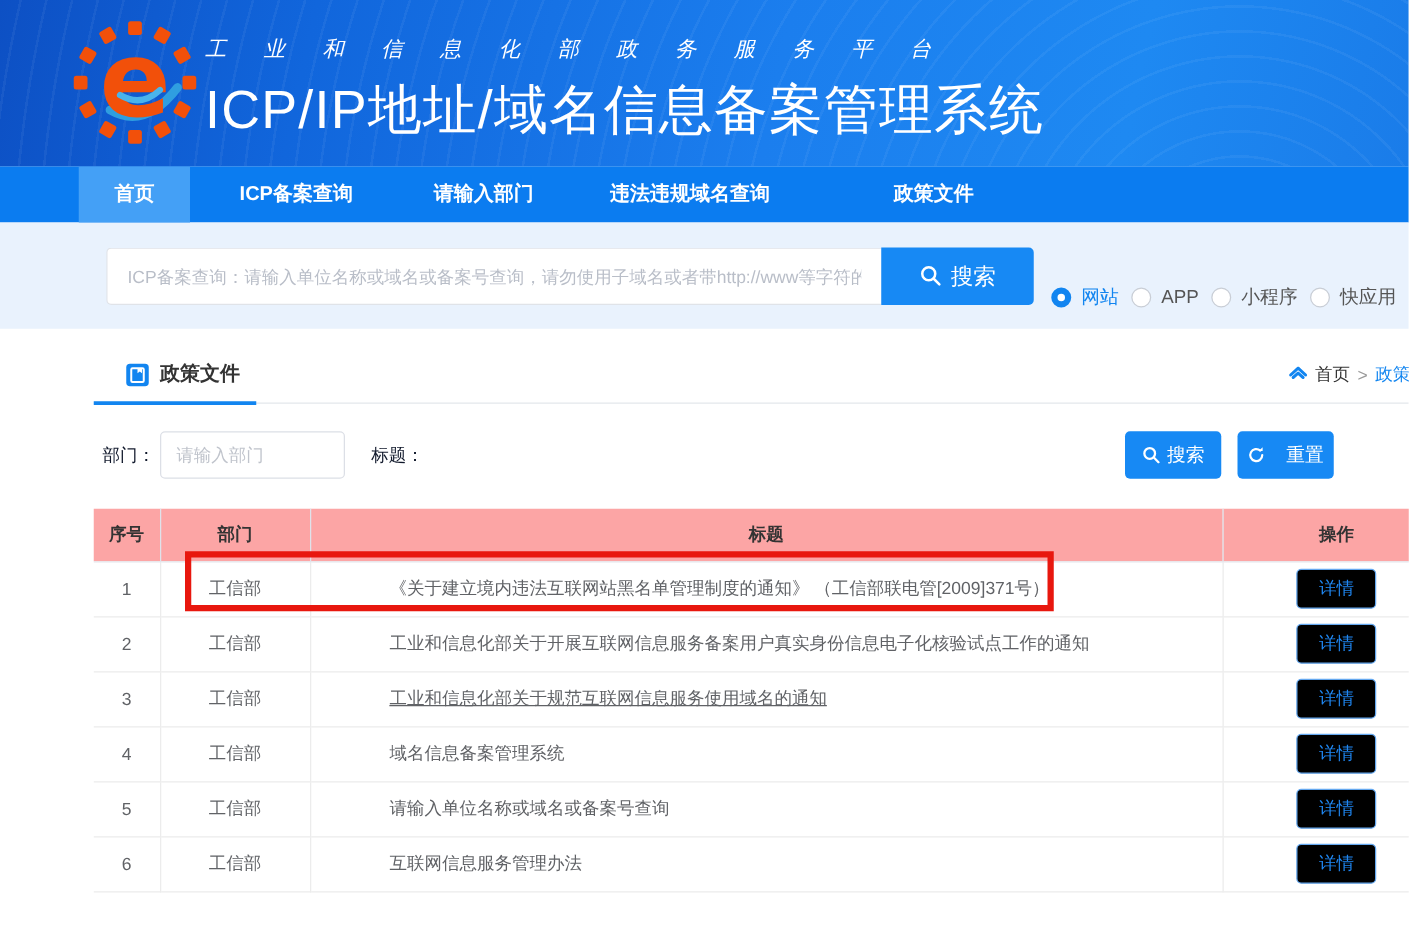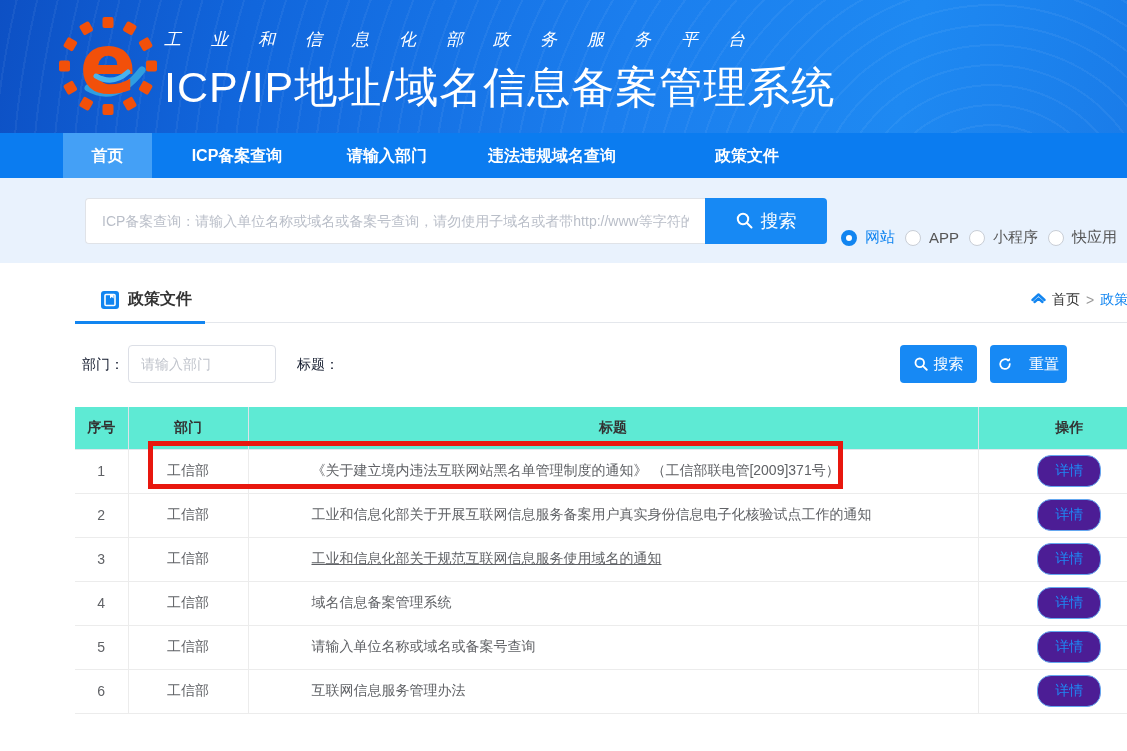--- a/index.html
+++ b/index.html
@@ -64,31 +64,31 @@
   .inp-dept { left:128px; width:148px; } .inp-title { left:338px; width:189px; }
   .filter-btn { position:absolute; top:1px; height:38px; width:77px; background:#1789f4; color:#fff;
     border:none; border-radius:4px; font-size:15px; display:flex; align-items:center; justify-content:center;
     gap:6px; cursor:pointer; }
   .btn-search { left:900px; } .btn-reset { left:990px;gap:17px; }
 
   
   .table-wrap { margin:23px 0 0 75px; width:1085px; }
   table { border-collapse:collapse; table-layout:fixed; width:1085px; font-size:14px; }
   col.c-no{width:53px} col.c-dept{width:120px} col.c-title{width:730px} col.c-act{width:182px}
-  thead th { background:#5eead4; height:42px; font-weight:bold; color:#333; text-align:center;
+  thead th { background:#fca5a5; height:42px; font-weight:bold; color:#333; text-align:center;
     border-right:1px solid #dfe2ea; border-bottom:1px solid #e3e6ec; }
   thead th:last-child { border-right:none; }
   tbody td { height:44px; border-bottom:1px solid #ececec; border-right:1px solid #ececec;
     color:#606266; text-align:center; }
   tbody td:last-child { border-right:none; }
   td.title-cell { text-align:left; padding-left:18px; }
   .row-title { cursor:pointer;margin-left:45px; }
   .row-title.underlined { text-decoration:underline; }
-  .detail-btn { padding:6px 17px; border:1px solid #64a8f0; color:#1f87f2; background:#4c1d95;
-    border-radius:14px; font-size:14px; cursor:pointer; }
+  .detail-btn { padding:6px 17px; border:1px solid #64a8f0; color:#1f87f2; background:#000000;
+    border-radius:4px; font-size:14px; cursor:pointer; }
 
   
   .highlight-box { position:absolute; left:148px; top:441px; width:695px; height:48px;
     border:5px solid #e8170e; pointer-events:none; z-index:5; }
 
   .icon { display:inline-flex; }
 </style>
 </head>
 <body>
 

